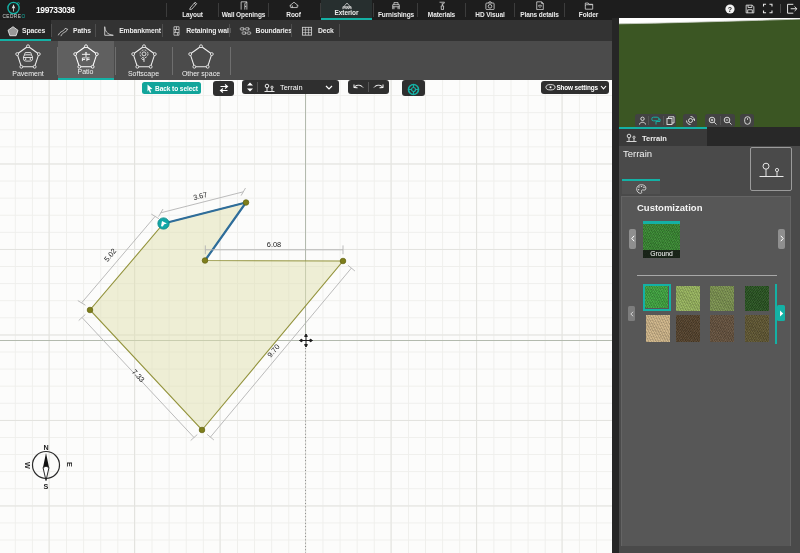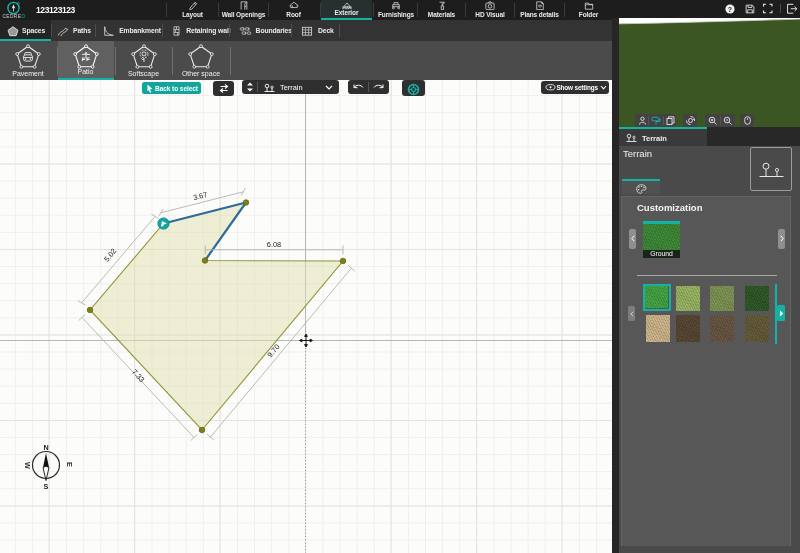--- a/index.html
+++ b/index.html
@@ -37,21 +37,21 @@
 #pborder{position:absolute;left:0;top:0;width:7px;height:535px;background:#262626}
 </style></head>
 <body>
 <div id="topbar">
 <svg class="abs" style="left:6px;top:1px" width="16" height="14" viewBox="0 0 16 14">
 <circle cx="7.5" cy="7" r="5.6" fill="none" stroke="#14b1a5" stroke-width="1.4"></circle>
 <path d="M7.5 3.2 L9.3 7.6 L7.9 7.0 L7.9 10.5 L7.1 10.5 L7.1 7.0 L5.7 7.6 Z" fill="#dfe5e4"></path>
 <circle cx="12.3" cy="2.6" r="1.1" fill="none" stroke="#14b1a5" stroke-width="0.8"></circle>
 </svg>
 <div class="abs" style="left:1px;top:13.5px;width:26px;text-align:center;color:#cfd4d3;font-size:4.8px;letter-spacing:0.45px">CEDRE<span style="color:#14b1a5">O</span></div>
-<div class="abs" style="left:36px;top:4.5px;color:#fff;font-size:8.5px;font-weight:bold;letter-spacing:-0.4px">123123123</div>
+<div class="abs" style="left:36px;top:4.5px;color:#fff;font-size:8.5px;font-weight:bold;letter-spacing:-0.4px">199733036</div>
 <div class="mdiv" style="left:166px"></div>
 <div class="mi" style="left:167px;width:51px">
       <svg width="12" height="11" viewBox="0 0 12 11">
         <path d="M2.5 8.5 L8.5 1.5 L10.5 3.2 L4.5 10 L2 10.3 Z M7.3 2.6 L9.5 4.5" fill="none" stroke="#e8e8e8" stroke-width="0.9"></path>
       </svg>
       <div class="lbl">Layout</div>
     </div>
 <div class="mdiv" style="left:218px"></div>
 <div class="mi" style="left:219px;width:49px">
       <svg width="12" height="11" viewBox="0 0 12 11">

